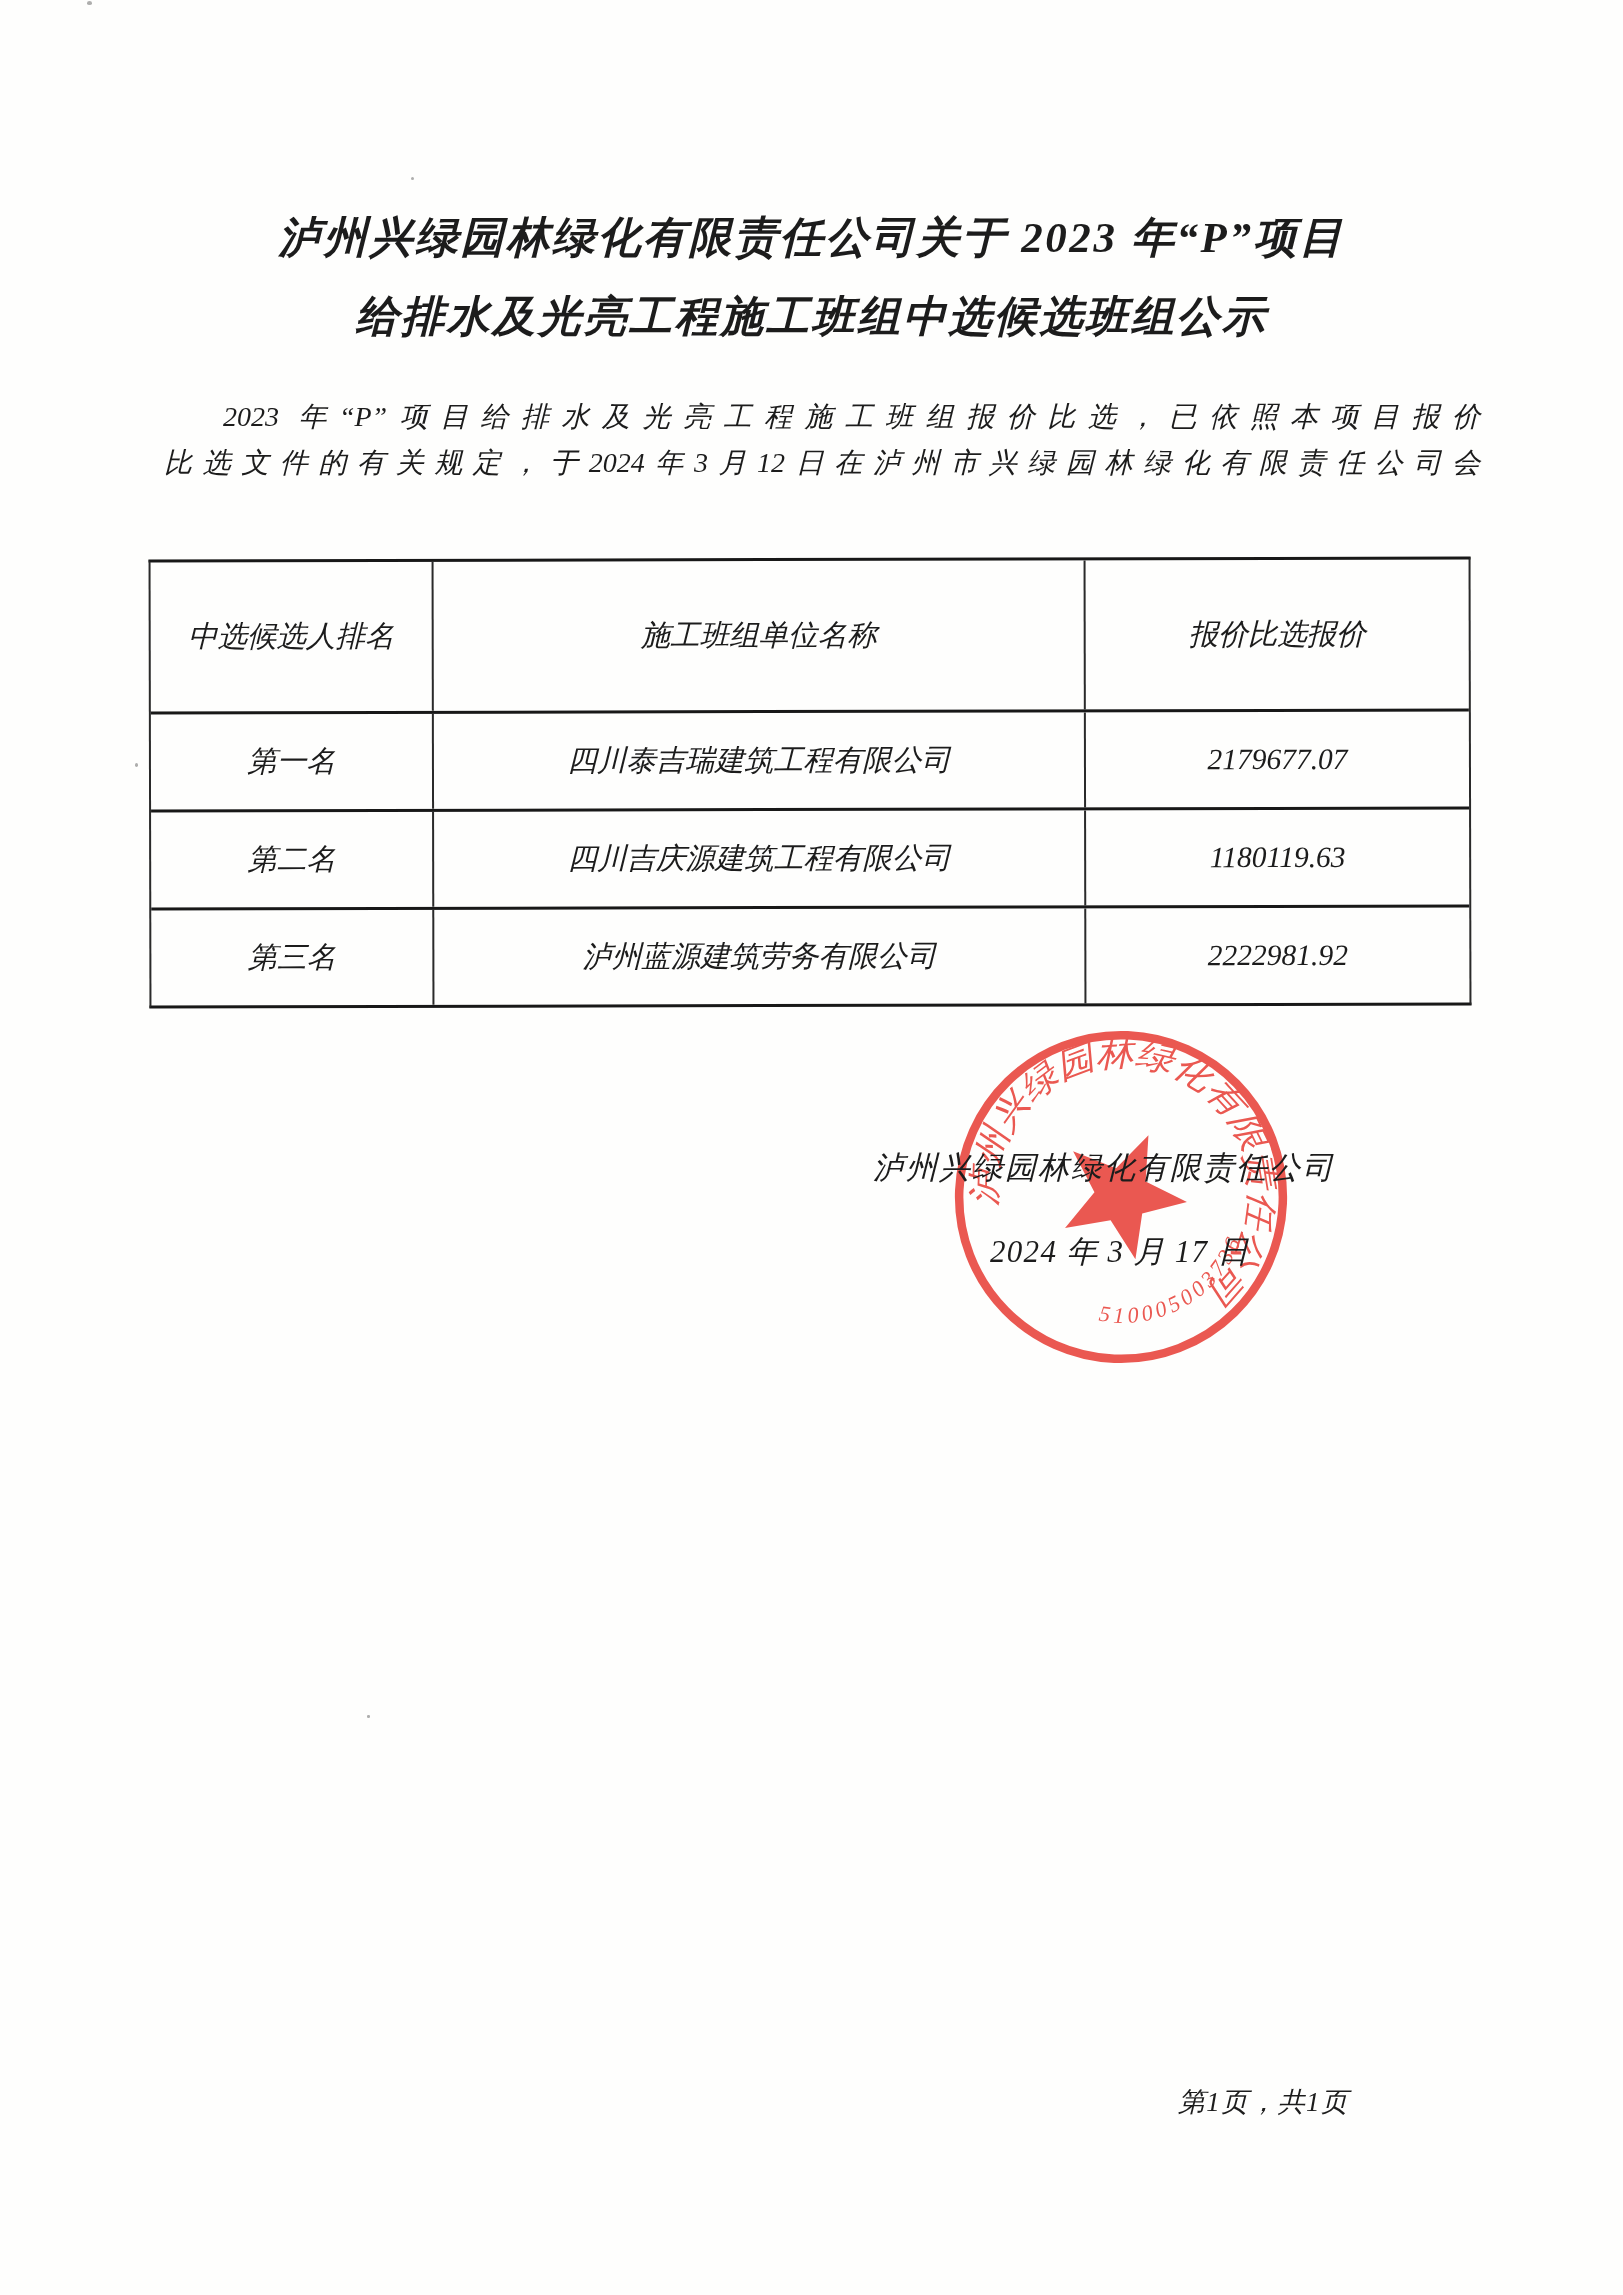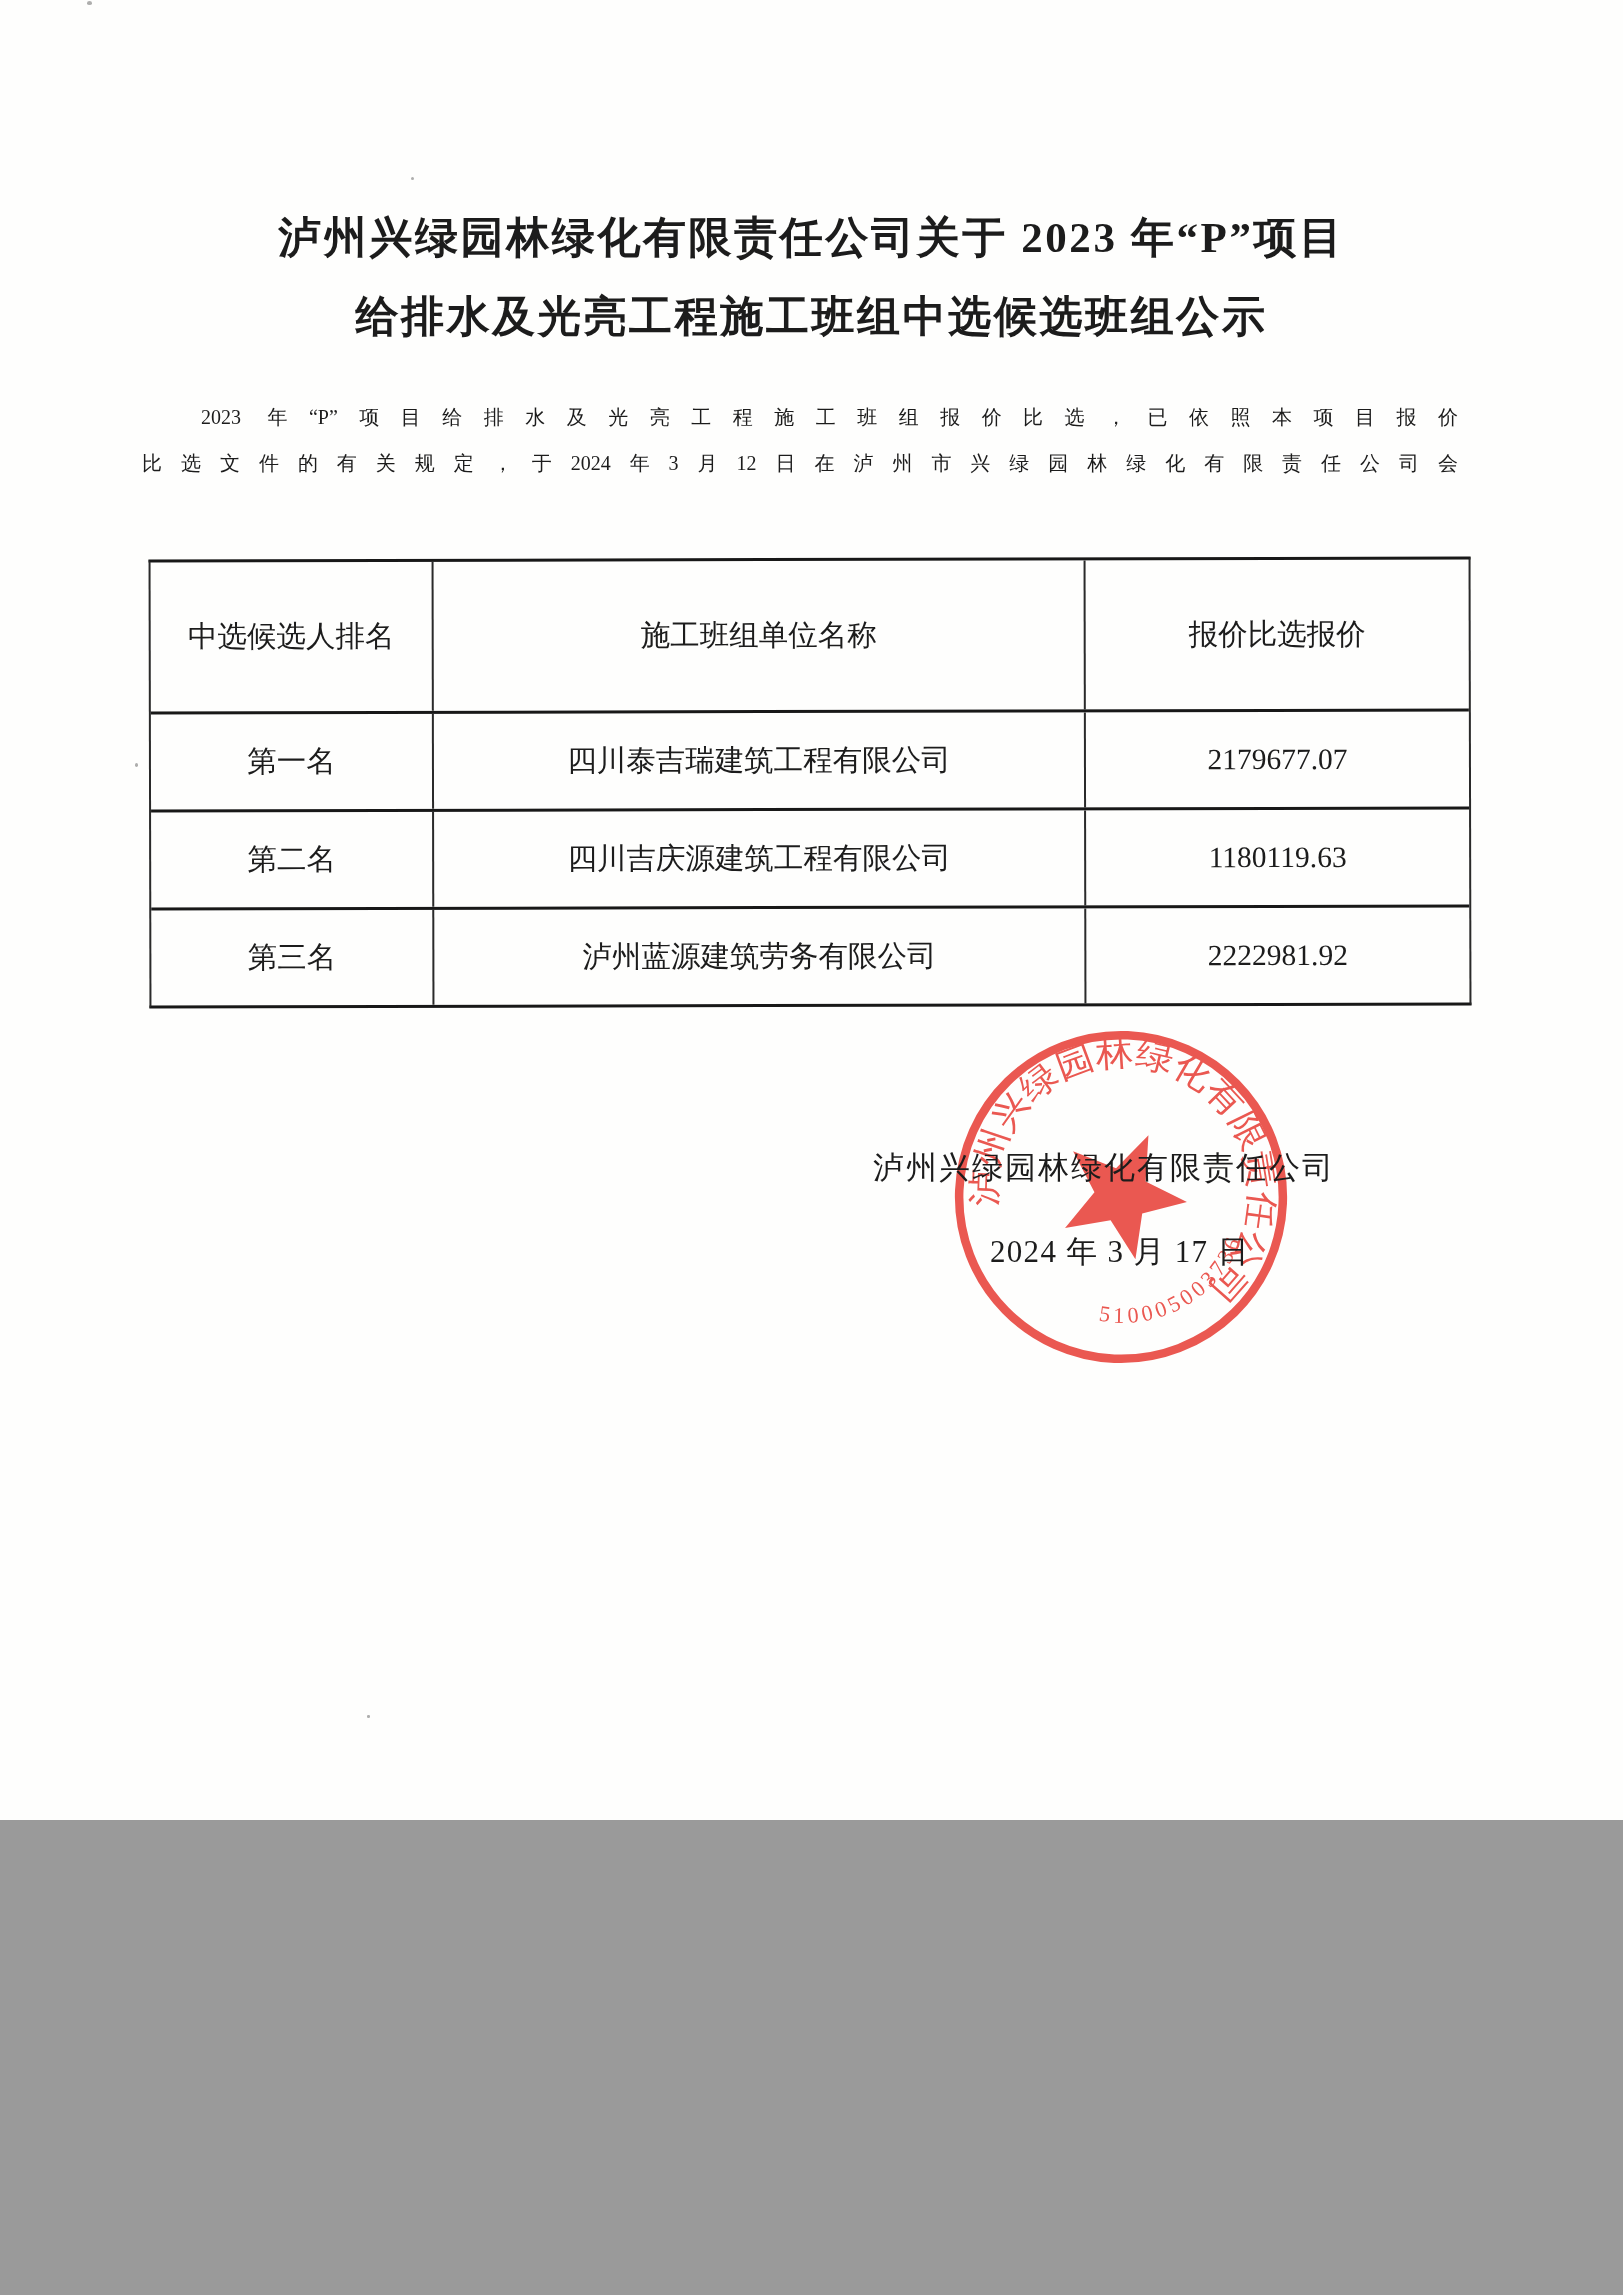--- a/index.html
+++ b/index.html
@@ -3,45 +3,46 @@
 <meta charset="utf-8">
 <style>
   html, body {
     margin: 0;
     padding: 0;
     background: #9a9a9a;
   }
   #page {
     position: relative;
     width: 1623px;
-    height: 1820px;
+    height: 2295px;
     background: #fefefd;
     overflow: hidden;
     font-family: "Liberation Serif", "DejaVu Serif", serif;
     color: #1c1c1c;
+    font-style: italic;
   }
   .title-line {
     position: absolute;
     left: 0;
     width: 1623px;
     text-align: center;
     font-size: 43px;
     font-weight: 700;
     letter-spacing: 2.6px;
     white-space: nowrap;
   }
   #title-line-1 { top: 209px; }
   #title-line-2 { top: 288px; }
 
   .body-para {
     position: absolute;
-    left: 142px;
+    left: 164px;
     top: 394px;
     width: 1316px;
-    font-size: 20px;
+    font-size: 28px;
     line-height: 46px;
   }
   .body-line {
     text-align: justify;
     text-align-last: justify;
     white-space: nowrap;
   }
   .body-line.first { text-indent: 59px; }
   .body-line.last  { text-align-last: left; white-space: normal; }
 

